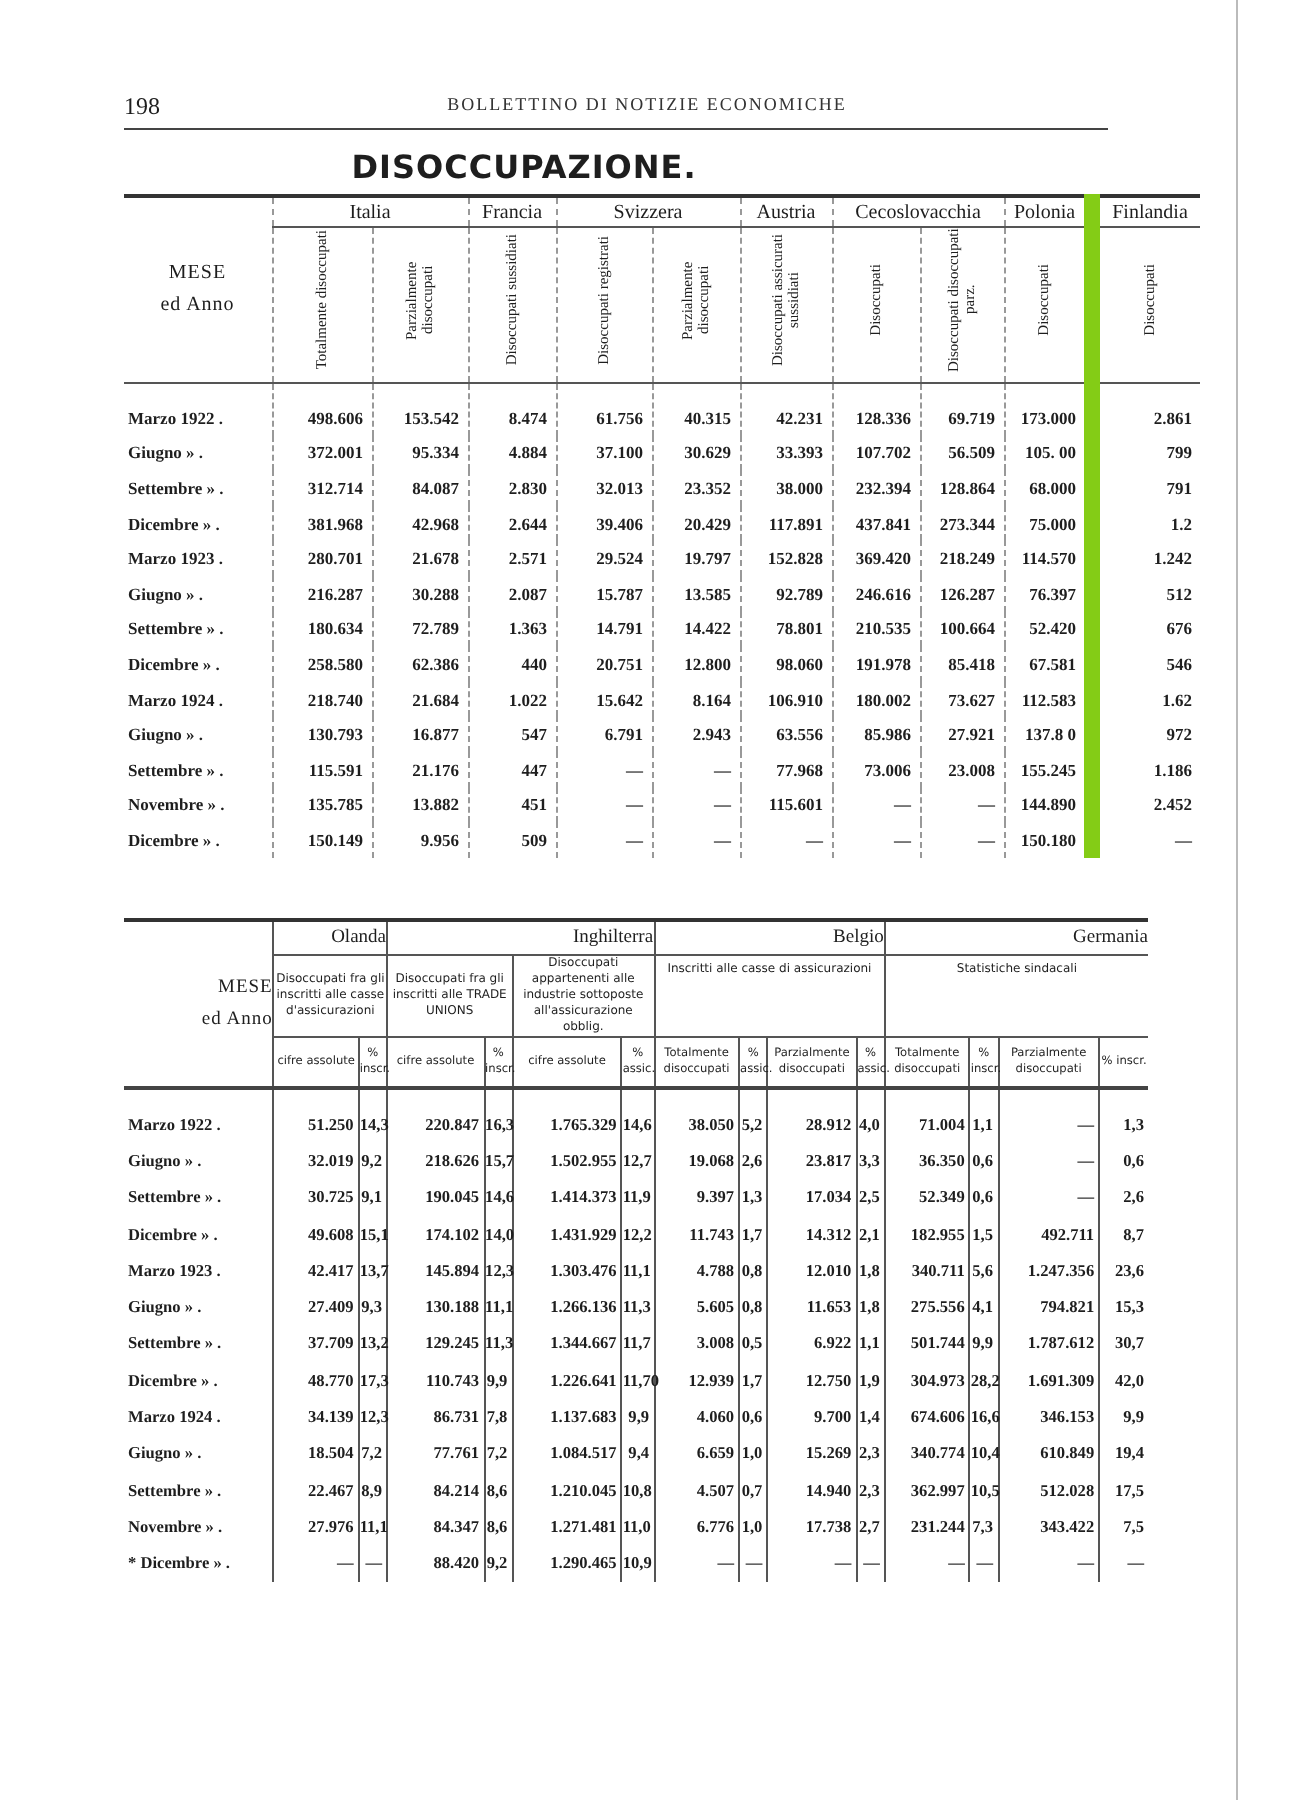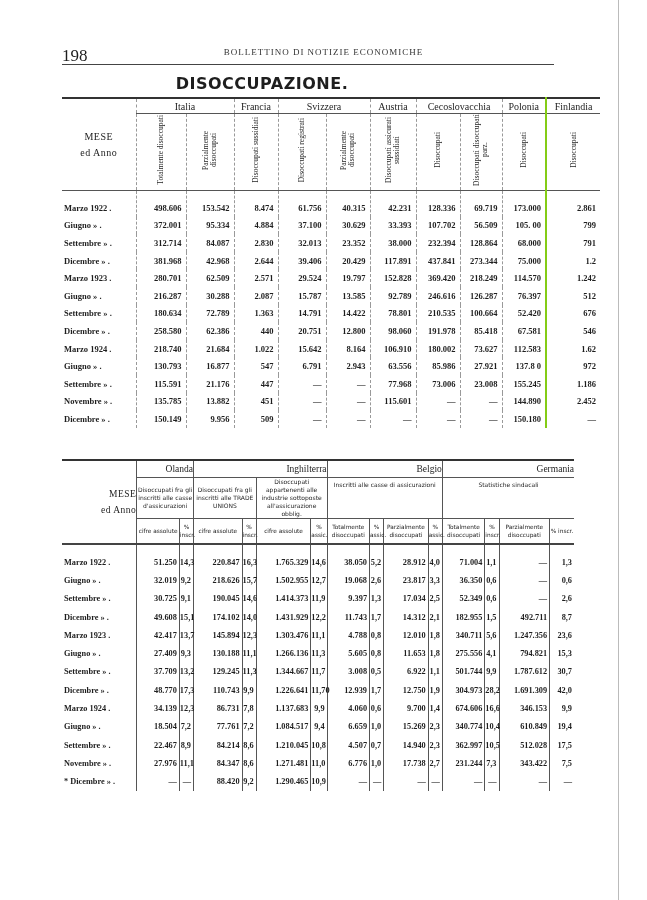--- a/index.html
+++ b/index.html
@@ -1,38 +1,38 @@
 <!DOCTYPE html>
 <html><head>
 <meta charset="utf-8">
 <style>
   html, body { margin:0; padding:0; background:#fff; }
   body { width:647px; height:900px; position:relative; overflow:hidden;
          font-family:"Liberation Serif","DejaVu Serif",serif; color:#1e1e1e; }
-  .page-num { position:absolute; left:62px; top:46px; font-size:17px; }
+  .page-num { position:absolute; left:62px; top:46px; font-size:12px; }
   .running-head { position:absolute; left:0; width:647px; top:47px; text-align:center;
                   font-size:9px; letter-spacing:1px; color:#333; }
   .rule { position:absolute; left:62px; width:492px; border-top:1px solid #444; }
   .right-edge { position:absolute; left:618px; top:0; height:900px; border-left:1px solid #bbb; }
   .title { position:absolute; left:0; width:524px; top:74px; text-align:center;
            font-family:"DejaVu Sans","Liberation Sans",sans-serif; font-weight:bold;
            font-size:16px; letter-spacing:0.5px; }
   table { position:absolute; border-collapse:collapse; table-layout:fixed; }
   td, th { padding:0; font-weight:normal; }
   
   #t1 { left:62px; top:97px; width:494px; border-top:2px solid #333; }
   #t1 .ctry th { font-size:10px; height:14px; text-align:center; border-bottom:1px solid #555; }
   #t1 .vert th { height:76px; border-bottom:1px solid #555; }
   .v { writing-mode:vertical-rl; transform:rotate(180deg); font-size:7.5px; line-height:8px;
        display:inline-block; text-align:center; max-height:72px; }
   .mese-head { font-size:9px; text-align:center; line-height:16px; letter-spacing:0.5px; }
   #t1 tbody td { font-size:8.5px; height:17.6px; text-align:right; padding-right:4px; }
   #t1 tbody td.lbl { text-align:left; padding-left:2px; font-size:8.5px; }
   .vl { border-left:1px dashed #999; }
-  .vs { border-left:2px solid #84cc16; }
+  .vs { border-left:8px solid #84cc16; }
   #t1 tbody tr:first-child td { padding-top:8px; }
   
   #t2 { left:62px; top:459px; width:512px; border-top:2px solid #333; }
   #t2 .h1 th { font-size:9.5px; height:16px; text-align:right; border-bottom:1px solid #555; }
   #t2 .h2 th { font-family:"DejaVu Sans",sans-serif; font-size:6px; line-height:8px;
                height:34px; text-align:center; border-bottom:1px solid #555; }
   #t2 .h3 th { font-family:"DejaVu Sans",sans-serif; font-size:5.8px; line-height:8px;
                height:24px; text-align:center; border-bottom:2px solid #444; }
   #t2 tbody td { font-size:8.3px; height:18.3px; text-align:right; padding-right:2px; }
   #t2 tbody td.lbl { text-align:left; padding-left:2px; }
@@ -139,21 +139,21 @@
         <td class="vl bold">20.429</td>
         <td class="vl bold">117.891</td>
         <td class="vl bold">437.841</td>
         <td class="vl bold">273.344</td>
         <td class="vl bold">75.000</td>
         <td class="vs bold">1.2</td>
       </tr>
       <tr>
         <td class="lbl bold">Marzo 1923 .</td>
         <td class="vl bold">280.701</td>
-        <td class="vl bold">62.509</td>
+        <td class="vl bold">21.678</td>
         <td class="vl bold">2.571</td>
         <td class="vl bold">29.524</td>
         <td class="vl bold">19.797</td>
         <td class="vl bold">152.828</td>
         <td class="vl bold">369.420</td>
         <td class="vl bold">218.249</td>
         <td class="vl bold">114.570</td>
         <td class="vs bold">1.242</td>
       </tr>
       <tr>

